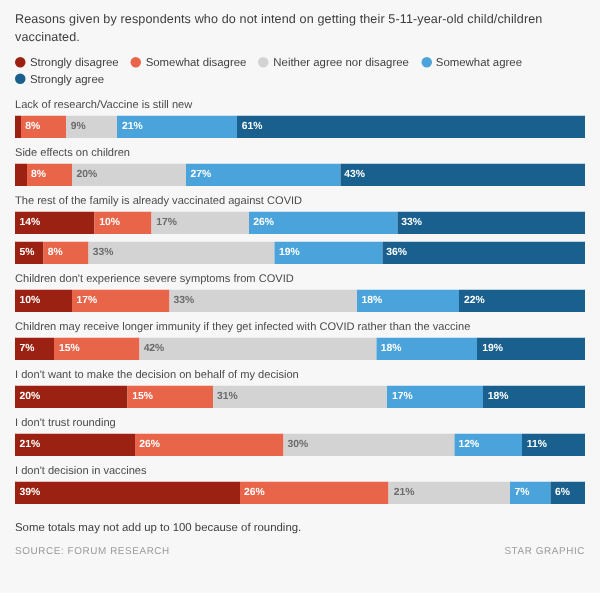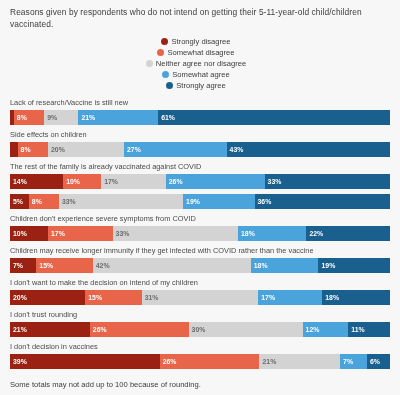--- a/index.html
+++ b/index.html
@@ -28,21 +28,20 @@
     letter-spacing: 0.01em;
     margin: 0 0 7px 0;
     max-width: 380px;
   }
   #legend {
     display: flex;
     flex-wrap: wrap;
     align-items: center;
     margin: 0 0 8px 0;
     row-gap: 2px;
-    flex-direction: column;
   }
   .legend-item {
     display: flex;
     align-items: center;
     margin-right: 8px;
     white-space: nowrap;
   }
   .legend-dot {
     width: 7px;
     height: 7px;
@@ -252,21 +251,21 @@
           </div>
           <div class="seg" style="background: rgb(75, 163, 219); width: 17.8218%;">
             <span class="seg-label lbl-light">18%</span>
           </div>
           <div class="seg" style="background: rgb(25, 96, 143); width: 18.8119%;">
             <span class="seg-label lbl-light">19%</span>
           </div>
         </div>
       </div>
       <div class="bar-group">
-        <div class="bar-label">I don't want to make the decision on intend of my children</div>
+        <div class="bar-label">I don't want to make the decision on behalf of my decision</div>
         <div class="bar-track">
           <div class="seg" style="background: rgb(155, 34, 18); width: 19.802%;">
             <span class="seg-label lbl-light">20%</span>
           </div>
           <div class="seg" style="background: rgb(232, 101, 74); width: 14.8515%;">
             <span class="seg-label lbl-light">15%</span>
           </div>
           <div class="seg" style="background: rgb(211, 211, 211); width: 30.6931%;">
             <span class="seg-label lbl-dark">31%</span>
           </div>

